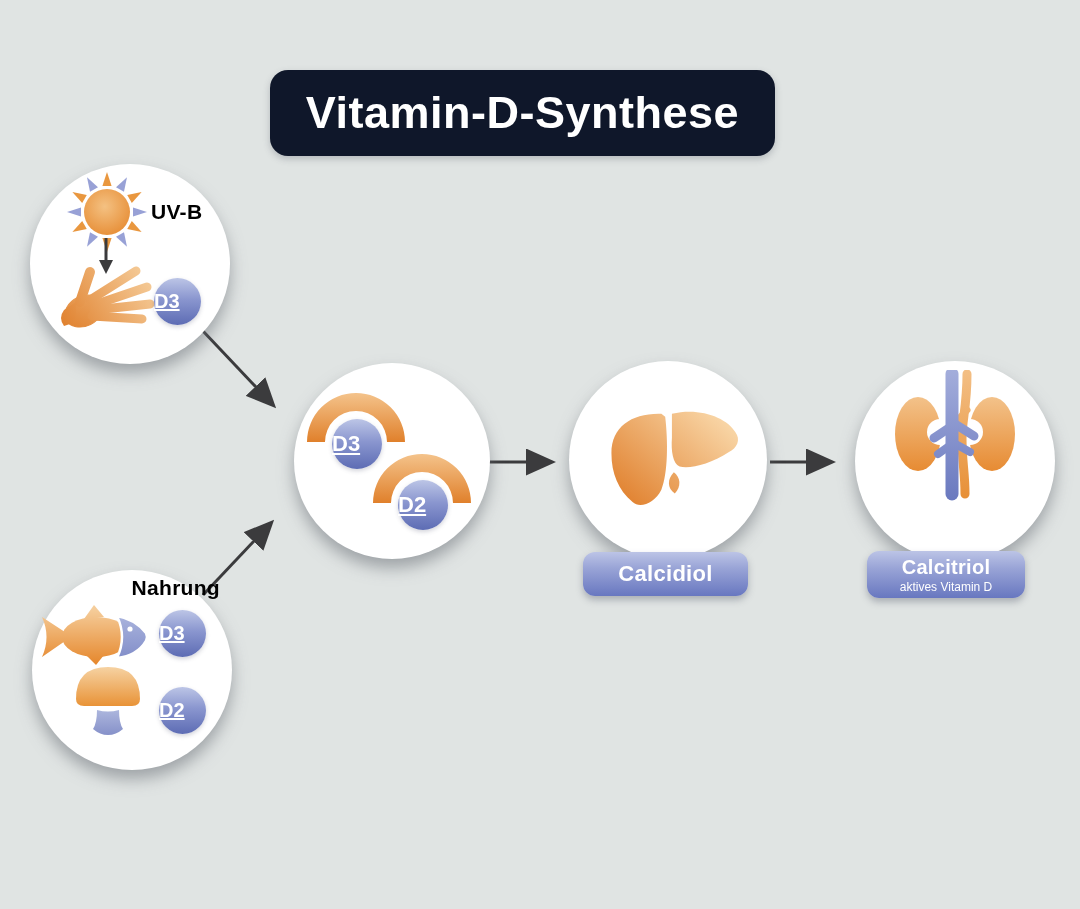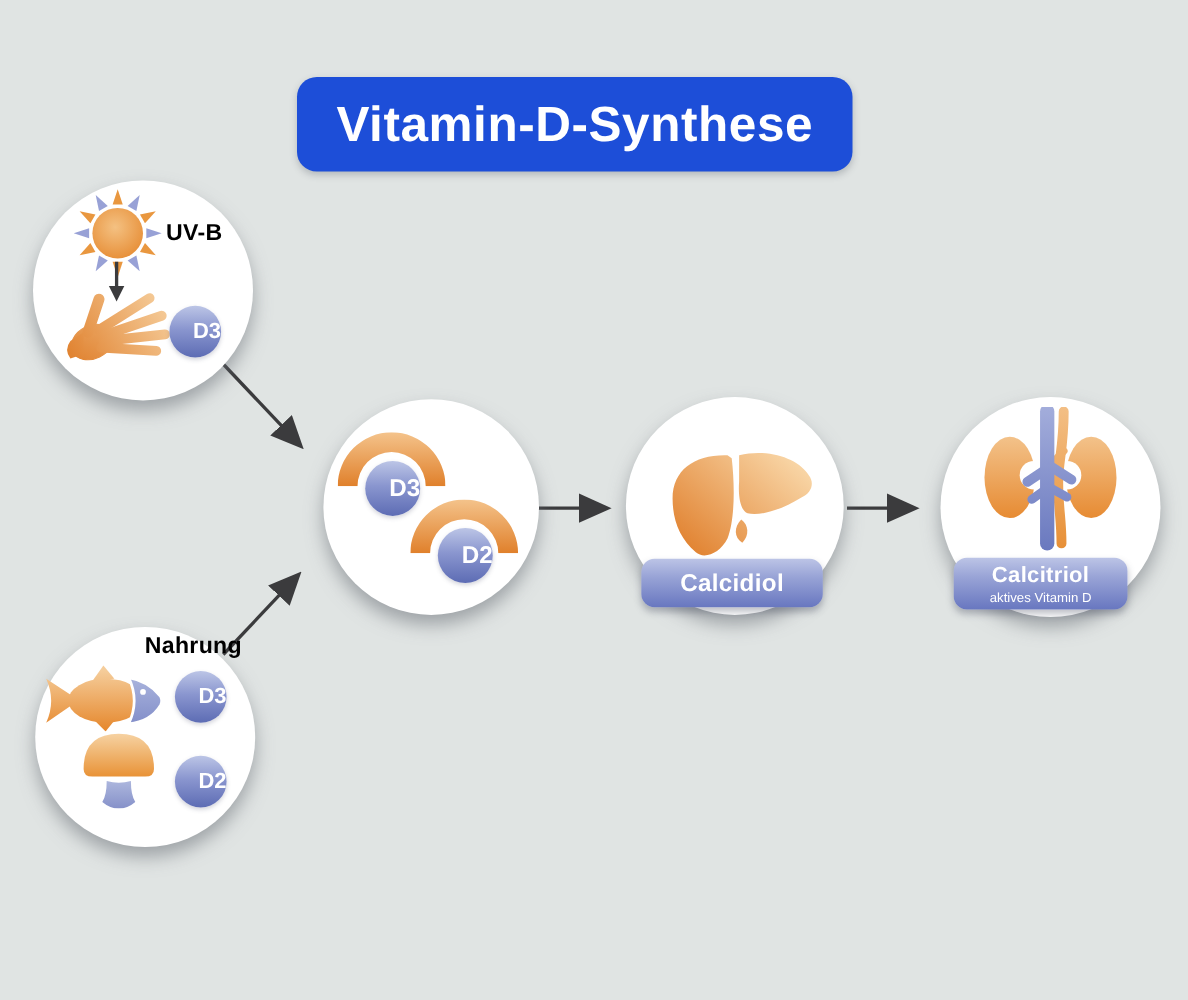--- a/index.html
+++ b/index.html
@@ -1,21 +1,21 @@
 <!DOCTYPE html>
 <html><head>
 <meta charset="utf-8">
 <style>
   html,body{margin:0;padding:0;}
   body{background:#e0e4e3;font-family:"Liberation Sans",sans-serif;}
   .stage{position:relative;width:1080px;height:909px;background:#e0e4e3;overflow:hidden;}
 
   .title-banner{
     position:absolute;left:270px;top:70px;width:505px;height:86px;
-    background:#1d4ed8;border-radius:18px;
+    background:#0f172a;border-radius:18px;
     display:flex;align-items:center;justify-content:center;
     box-shadow:0 3px 7px rgba(70,75,90,.28);
   }
   .title-banner span{
     color:#ffffff;font-size:45px;font-weight:bold;letter-spacing:.5px;
   }
 
   .circle{
     position:absolute;background:#ffffff;border-radius:50%;
     box-shadow:0 9px 16px rgba(104,110,116,.55);
@@ -28,33 +28,34 @@
 
   .abs{position:absolute;}
 
   .small-label{
     color:#000000;font-weight:bold;font-size:21px;letter-spacing:.3px;
   }
 
   .badge{
     position:absolute;border-radius:50%;
     background:linear-gradient(180deg,#bcc5e6 0%,#8a96cf 45%,#5d6cb4 100%);
-    display:flex;align-items:center;justify-content:flex-end;
+    display:flex;align-items:center;justify-content:flex-start;
     color:#fff;font-weight:bold;
     box-shadow:0 2px 4px rgba(80,85,110,.25);
+    text-decoration:underline;
   }
   .badge-sm{width:47px;height:47px;font-size:20px;}
   .badge-md{width:50px;height:50px;font-size:22px;}
 
   .pill{
     position:absolute;border-radius:12px;
     background:linear-gradient(180deg,#bcc4e6 0%,#98a3d6 38%,#6877c0 100%);
     box-shadow:0 4px 7px rgba(70,75,95,.35);
     display:flex;flex-direction:column;align-items:center;justify-content:center;
-    color:#ffffff;text-align:center;
+    color:#ffffff;text-align:center;margin-top:44px;
   }
   .pill .main{font-weight:bold;font-size:22px;letter-spacing:.3px;}
   .pill .main-sm{font-weight:bold;font-size:20px;letter-spacing:.3px;}
   .pill .sub{font-size:12px;margin-top:1px;}
 
   .connectors{position:absolute;left:0;top:0;pointer-events:none;}
 </style>
 </head>
 <body>
 

